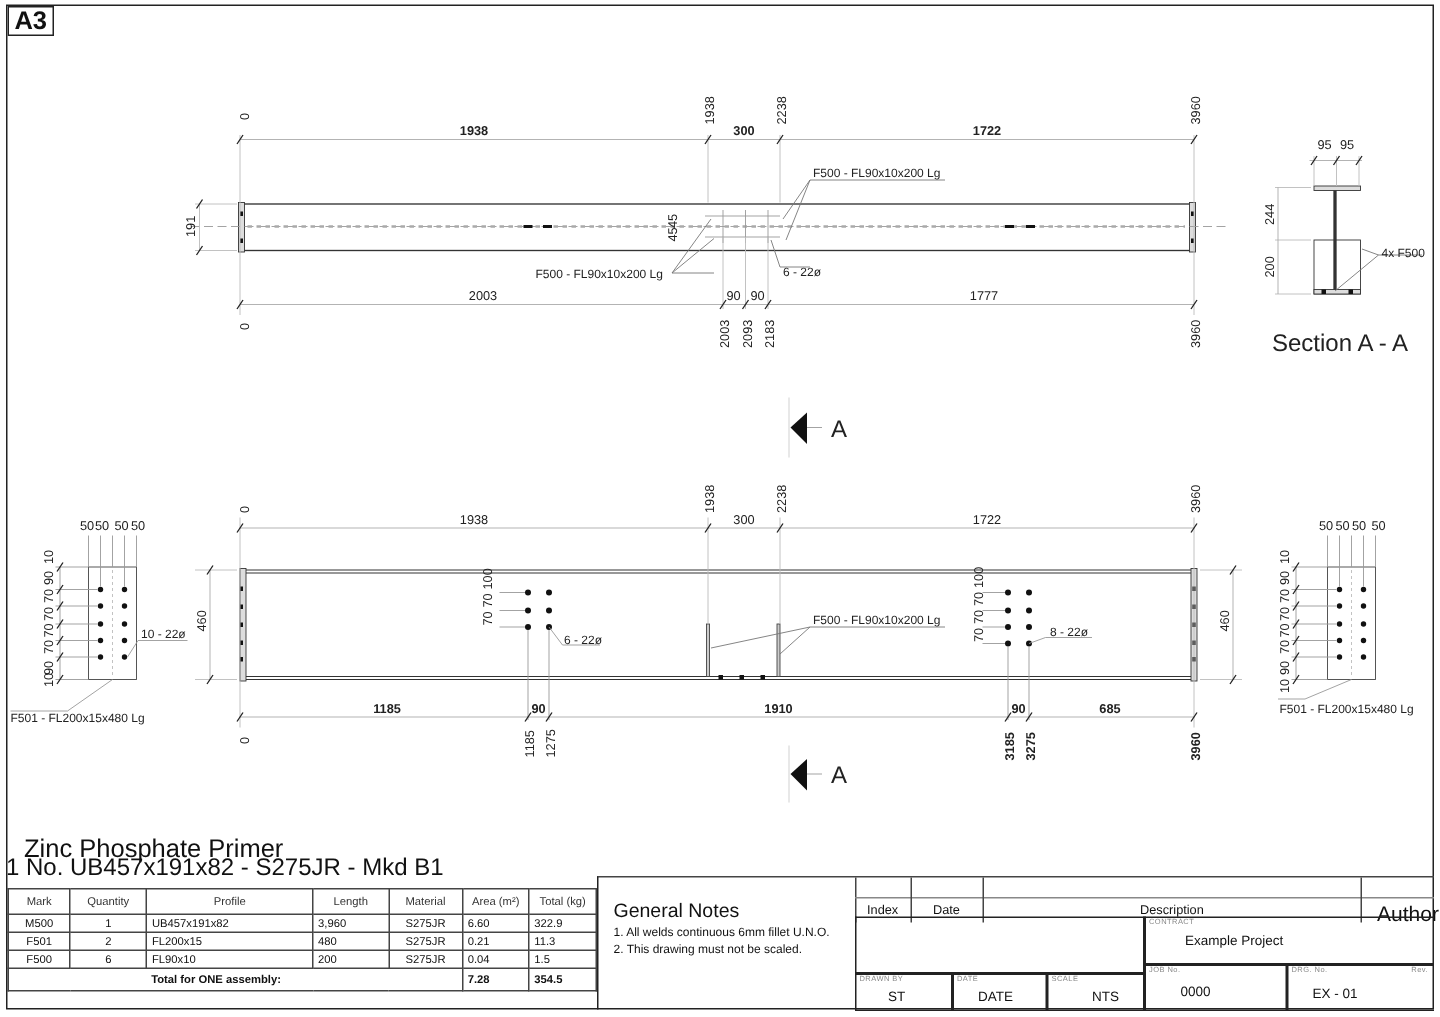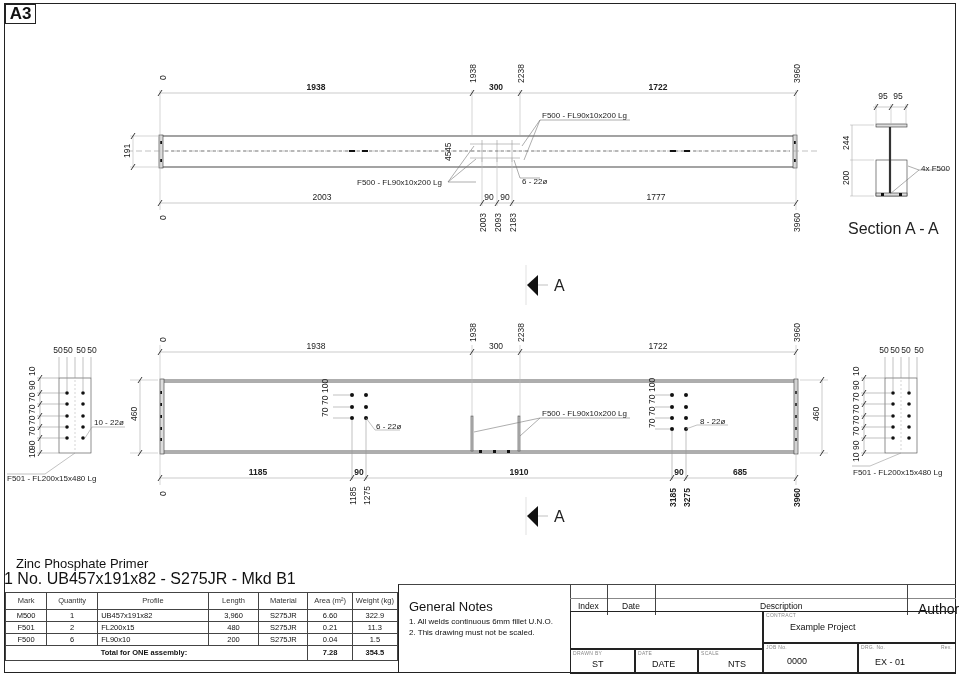--- a/index.html
+++ b/index.html
@@ -6,28 +6,28 @@
   body{width:960px;height:678px;position:relative;overflow:hidden;font-family:"Liberation Sans",sans-serif;color:#111;}
   .sheet{position:absolute;left:4px;top:3px;width:952px;height:670px;border:1.5px solid #222;box-sizing:border-box;}
   .sheet-size{position:absolute;left:5px;top:4px;width:31px;height:20px;border:1.5px solid #222;box-sizing:border-box;font-weight:bold;font-size:17px;line-height:18px;text-align:center;background:#fff;}
   svg.drawing{position:absolute;left:0;top:0;width:960px;height:678px;}
   svg text{font-family:"Liberation Sans",sans-serif;fill:#222;}
   .dim{font-size:8.5px;}
   .dimb{font-size:8.5px;font-weight:bold;}
   .lbl{font-size:8px;}
   .secA{font-size:16px;}
   
-  .coating{position:absolute;left:16px;top:556px;font-size:13px;}
+  .coating{position:absolute;left:16px;top:556px;font-size:17px;}
   .assy{position:absolute;left:4px;top:570px;font-size:16px;white-space:nowrap;}
   
   table.parts{position:absolute;left:5px;top:592px;width:393px;border-collapse:collapse;font-size:7.5px;}
   table.parts td, table.parts th{border:1px solid #444;padding:0 3px;height:11px;line-height:10px;}
   table.parts th{font-weight:normal;height:16px;color:#333;text-align:center;}
   table.parts td.c{text-align:center;}
-  table.parts td.r{text-align:center;}
+  table.parts td.r{text-align:left;}
   table.parts td.b{font-weight:bold;}
   table.parts tr.hdr2 td{height:15px;}
   table.parts tr.tot td{height:14px;}
   
   .notes{position:absolute;left:398px;top:584px;width:172px;height:89px;border-left:1.5px solid #222;border-top:1px solid #444;box-sizing:border-box;}
   .notes-title{position:absolute;left:10px;top:14px;font-size:13px;}
   .notes-item{position:absolute;left:10px;font-size:8px;white-space:nowrap;}
   
   .tb{position:absolute;left:570px;top:584px;width:386px;height:89px;box-sizing:border-box;border-top:1px solid #444;}
   .tb .cell{position:absolute;box-sizing:border-box;}
@@ -432,21 +432,21 @@
 
 <table class="parts">
   <tbody>
       <tr>
     <th style="width:36px">Mark</th>
     <th style="width:46px">Quantity</th>
     <th style="width:110px">Profile</th>
     <th style="width:46px">Length</th>
     <th style="width:44px">Material</th>
     <th style="width:40px">Area (m²)</th>
-    <th style="width:40px">Weight (kg)</th>
+    <th style="width:40px">Total (kg)</th>
   </tr>
   <tr>
     <td class="c">M500</td>
     <td class="c">1</td>
     <td>UB457x191x82</td>
     <td class="r">3,960</td>
     <td class="c">S275JR</td>
     <td class="r">6.60</td>
     <td class="r">322.9</td>
   </tr>

